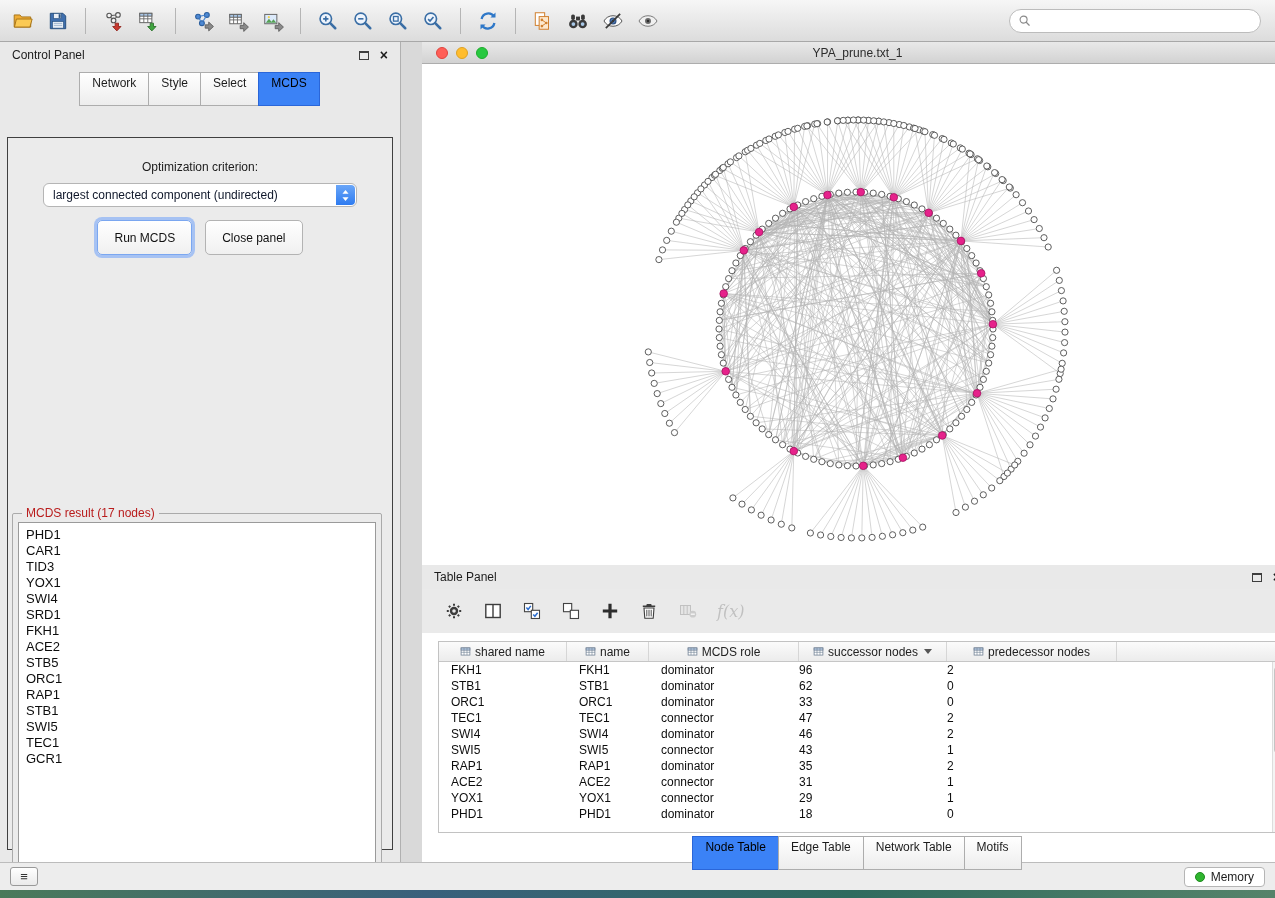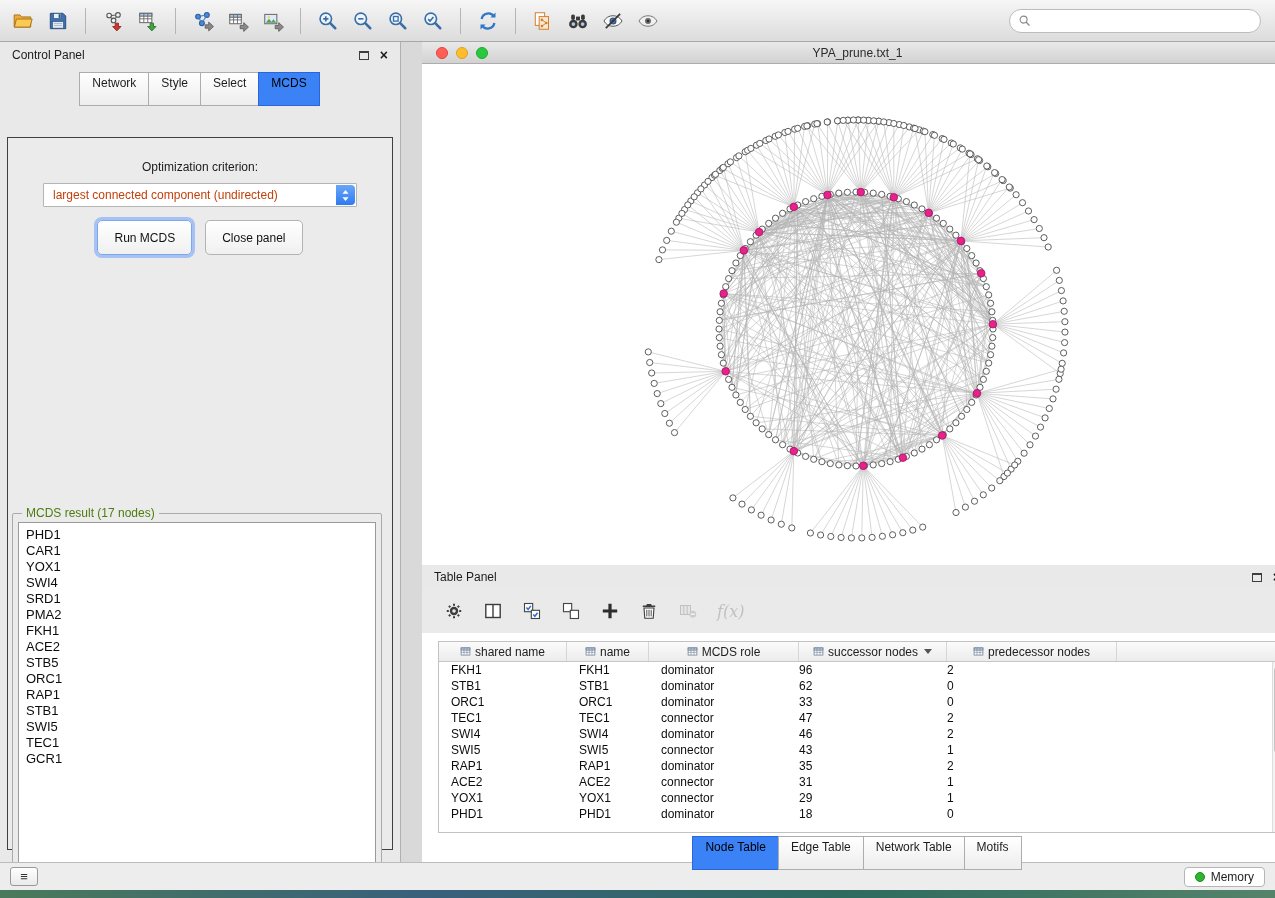--- a/index.html
+++ b/index.html
@@ -25,31 +25,31 @@
   .pt-icons { margin-left:auto; display:flex; align-items:center; }
   .float-icon { width:10px; height:9px; border:1px solid #3d3d3d; border-top-width:2px; display:inline-block; }
   .close-x { font-weight:bold; font-size:14px; color:#1c1c1c; margin-left:11px; line-height:1; }
   .tabrow { display:flex; justify-content:center; position:relative; z-index:2; }
   .cp-tabs { margin-top:4px; }
   .tab { padding:3px 12px 15px; font-size:12px; color:#1c1c1c; background:linear-gradient(#ffffff,#ededed);
     border:1px solid #adadad; margin-left:-1px; border-radius:0; line-height:14px; }
   .tab.active { background:#3b82f6; border-color:#2a66d9; color:#000000; }
   .cp-content { position:absolute; left:7px; right:7px; top:52px; bottom:12px; background:#ebebeb; border:1px solid #404040;margin-top:43px; }
   .opt-label { text-align:center; margin-top:22px; font-size:12px; color:#1c1c1c; }
-  .dropdown { width:314px; height:24px; margin:9px auto 0; background:#fff; border:1px solid #b5b5b5; border-radius:1px;
-    display:flex; align-items:center; position:relative; font-size:12px; color:#c2410c; }
+  .dropdown { width:314px; height:24px; margin:9px auto 0; background:#fff; border:1px solid #b5b5b5; border-radius:6px;
+    display:flex; align-items:center; position:relative; font-size:12px; color:#0f172a; }
   .dd-text { padding-left:9px; flex:1; white-space:nowrap; overflow:hidden; }
   .dd-stepper { position:absolute; right:1px; top:1px; bottom:1px; width:19px;
     background:linear-gradient(#6aa6f8,#2e7bf0); border-radius:0 4px 4px 0; display:flex; align-items:center; justify-content:center; }
   .btnrow { display:flex; justify-content:center; gap:13px; margin-top:13px; }
   .mac-btn { height:35px; padding:0 16px; font-size:12px; color:#111; background:linear-gradient(#ffffff,#f0f0f0);
     border:1px solid #b3b3b3; border-radius:5px; font-family:"Liberation Sans", sans-serif; }
   .focusring { box-shadow:0 0 0 3px rgba(110,160,250,0.55); border-color:#7ba7f0; }
   .result-box { position:absolute; top:368px; left:4px; right:10px; height:374px; border:1px solid #aaaaaa; border-radius:2px; margin:0; padding:2px 5px 7px; background:#ebebeb; }
-  .result-box legend { font-size:12px; color:#4d7c0f; padding:0 4px; margin-left:4px; }
+  .result-box legend { font-size:12px; color:#b91c1c; padding:0 4px; margin-left:4px; }
   .result-list { background:#fff; border:1px solid #9a9a9a; height:100%; padding:4px 0 0 7px; overflow:hidden; font-size:13px; }
   .li { line-height:16px; color:#0d0d0d; }
 
   
   .right-area { position:absolute; left:404px; top:42px; width:871px; height:820px;margin-left:18px; }
   .net-window { position:absolute; left:0; top:0; width:871px; height:523px; background:#fff; }
   .net-titlebar { position:relative; height:22px; background:linear-gradient(#e9e9e9,#d2d2d2); border-bottom:1px solid #adadad;
     text-align:center; font-size:12px; line-height:22px; color:#2b2b2b; }
   .tl { position:absolute; top:5px; width:12px; height:12px; border-radius:50%; }
   .tl.red { left:14px; background:#ff5f57; border:1px solid #e0443e; }
@@ -302,24 +302,24 @@
       </div>
       <div class="btnrow">
         <button class="mac-btn focusring">Run MCDS</button>
         <button class="mac-btn">Close panel</button>
       </div>
       <fieldset class="result-box">
         <legend>MCDS result (17 nodes)</legend>
         <div class="result-list">
             <div class="li">PHD1</div>
             <div class="li">CAR1</div>
+            <div class="li">TID3</div>
             <div class="li">YOX1</div>
             <div class="li">SWI4</div>
             <div class="li">SRD1</div>
-            <div class="li">PMA2</div>
             <div class="li">FKH1</div>
             <div class="li">ACE2</div>
             <div class="li">STB5</div>
             <div class="li">ORC1</div>
             <div class="li">RAP1</div>
             <div class="li">STB1</div>
             <div class="li">SWI5</div>
             <div class="li">TEC1</div>
             <div class="li">GCR1</div>
           </div>

